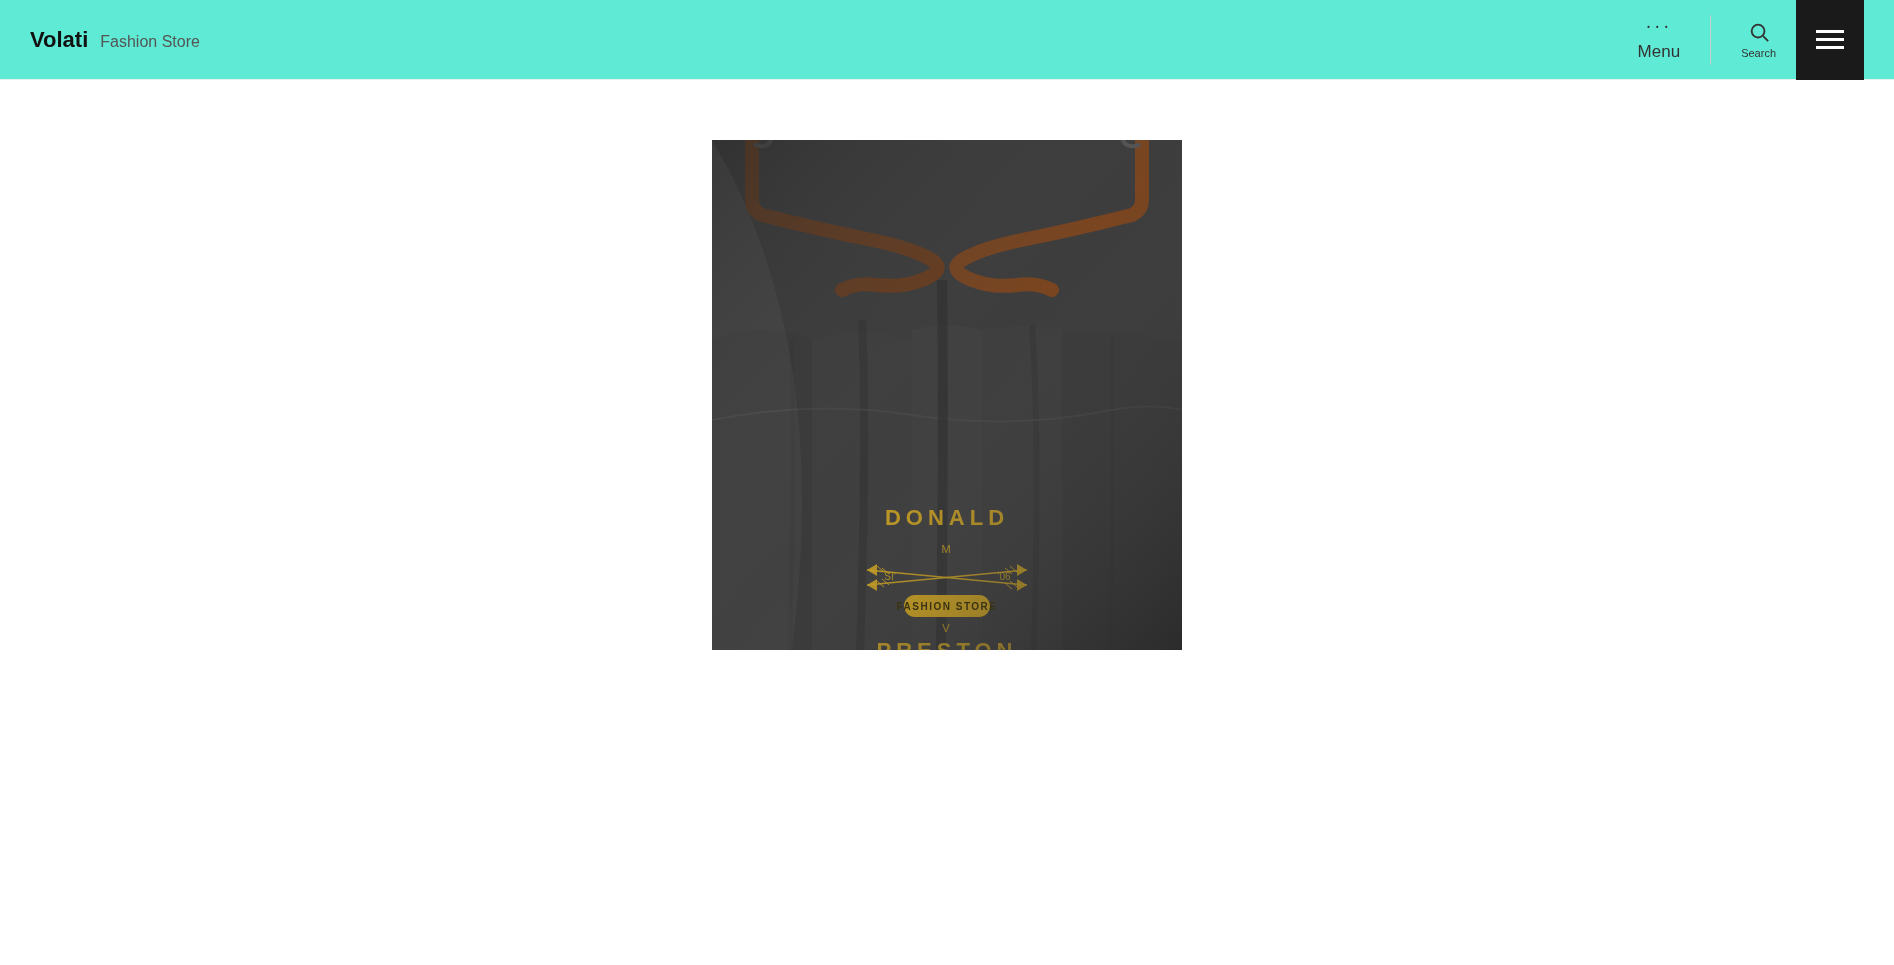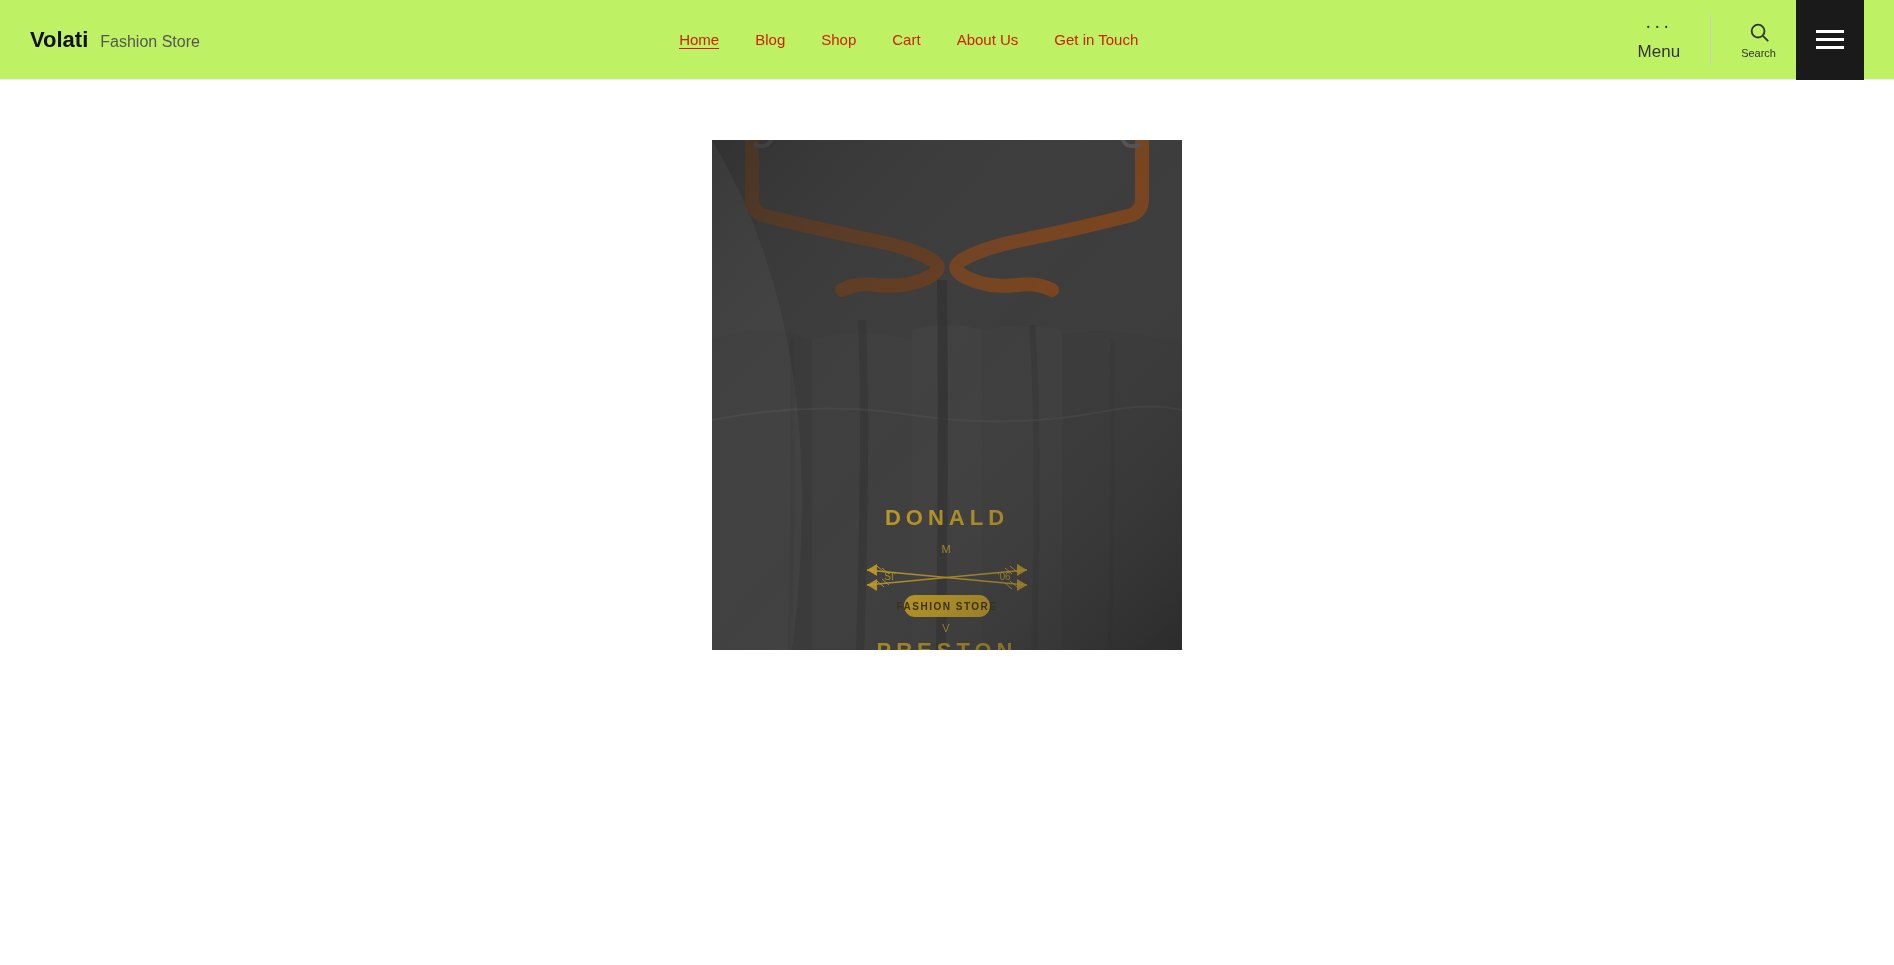--- a/index.html
+++ b/index.html
@@ -17,21 +17,21 @@
     }
 
     
     .header {
       display: flex;
       align-items: center;
       justify-content: space-between;
       padding: 0 30px;
       height: 80px;
       border-bottom: 1px solid #eee;
-      background: #bef264;
+      background: #5eead4;
     }
 
     .header-left {
       display: flex;
       align-items: baseline;
       gap: 12px;
     }
 
     .logo-volati {
       font-size: 22px;
@@ -160,28 +160,20 @@
   </style>
 </head>
 <body>
 
 <header class="header">
   <div class="header-left">
     <span class="logo-volati">Volati</span>
     <span class="logo-subtitle">Fashion Store</span>
   </div>
 
-  <nav class="header-nav">
-    <a class="nav-item active" href="#">Home</a>
-    <a class="nav-item" href="#">Blog</a>
-    <a class="nav-item" href="#">Shop</a>
-    <a class="nav-item" href="#">Cart</a>
-    <a class="nav-item" href="#">About Us</a>
-    <a class="nav-item" href="#">Get in Touch</a>
-  </nav>
 
   <div class="header-right">
     <div class="menu-btn">
       <span class="menu-btn-dots">···</span>
       <span class="menu-btn-label">Menu</span>
     </div>
     <div class="header-divider"></div>
     <div class="search-btn">
       <svg class="search-icon-svg" viewBox="0 0 24 24" fill="none" stroke="#333" stroke-width="2">
         <circle cx="11" cy="11" r="7"></circle>

